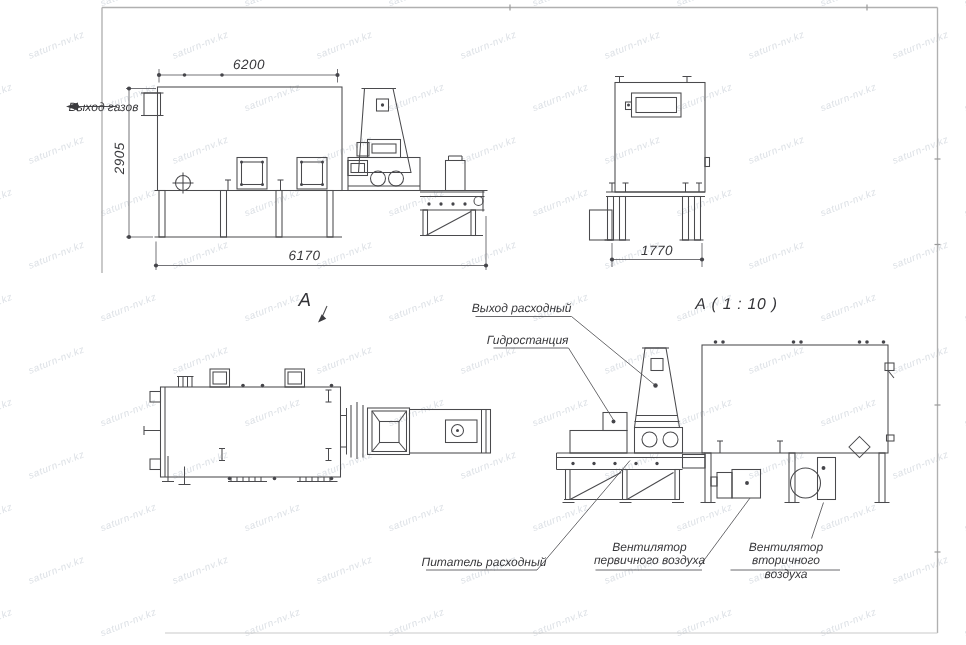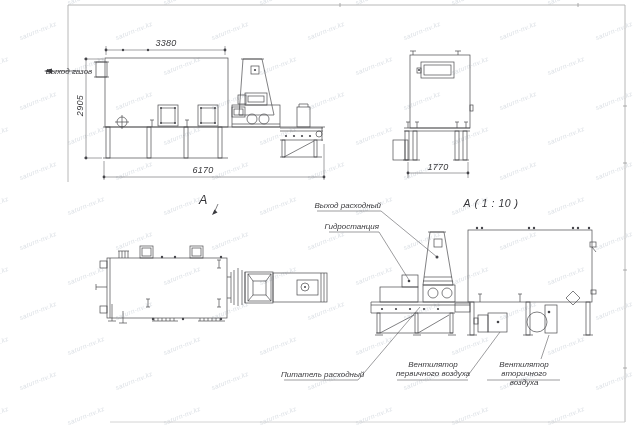--- a/index.html
+++ b/index.html
@@ -503,21 +503,21 @@
       <line class="leader" x1="358" y1="380" x2="420" y2="307"></line>
       <line class="leader" x1="397" y1="380" x2="468" y2="380"></line>
       <line class="leader" x1="466" y1="378" x2="500" y2="332"></line>
       <line class="leader" x1="487" y1="380" x2="560" y2="380"></line>
       <line class="leader" x1="541" y1="359" x2="549" y2="335"></line>
     </g>
   </svg>
 
   <div class="lbl" style="left:36px;top:51px;width:66px;text-align:center;margin-top:16px;">Выход газов</div>
 
-  <div class="dim-t" style="left:148px;top:38px;width:36px;">3380</div>
+  <div class="dim-t" style="left:148px;top:38px;width:36px;">6200</div>
 
   <div class="dim-t rot" style="left:62px;top:100px;width:36px;height:11px;">2905</div>
 
   <div class="dim-t" style="left:185px;top:165px;width:36px;">6170</div>
 
   <div class="dim-t" style="left:420px;top:162px;width:36px;">1770</div>
 
   <div class="big" style="left:199px;top:193px;">А</div>
 
   <div class="mid" style="left:460px;top:197px;width:62px;">А ( 1 : 10 )</div>

